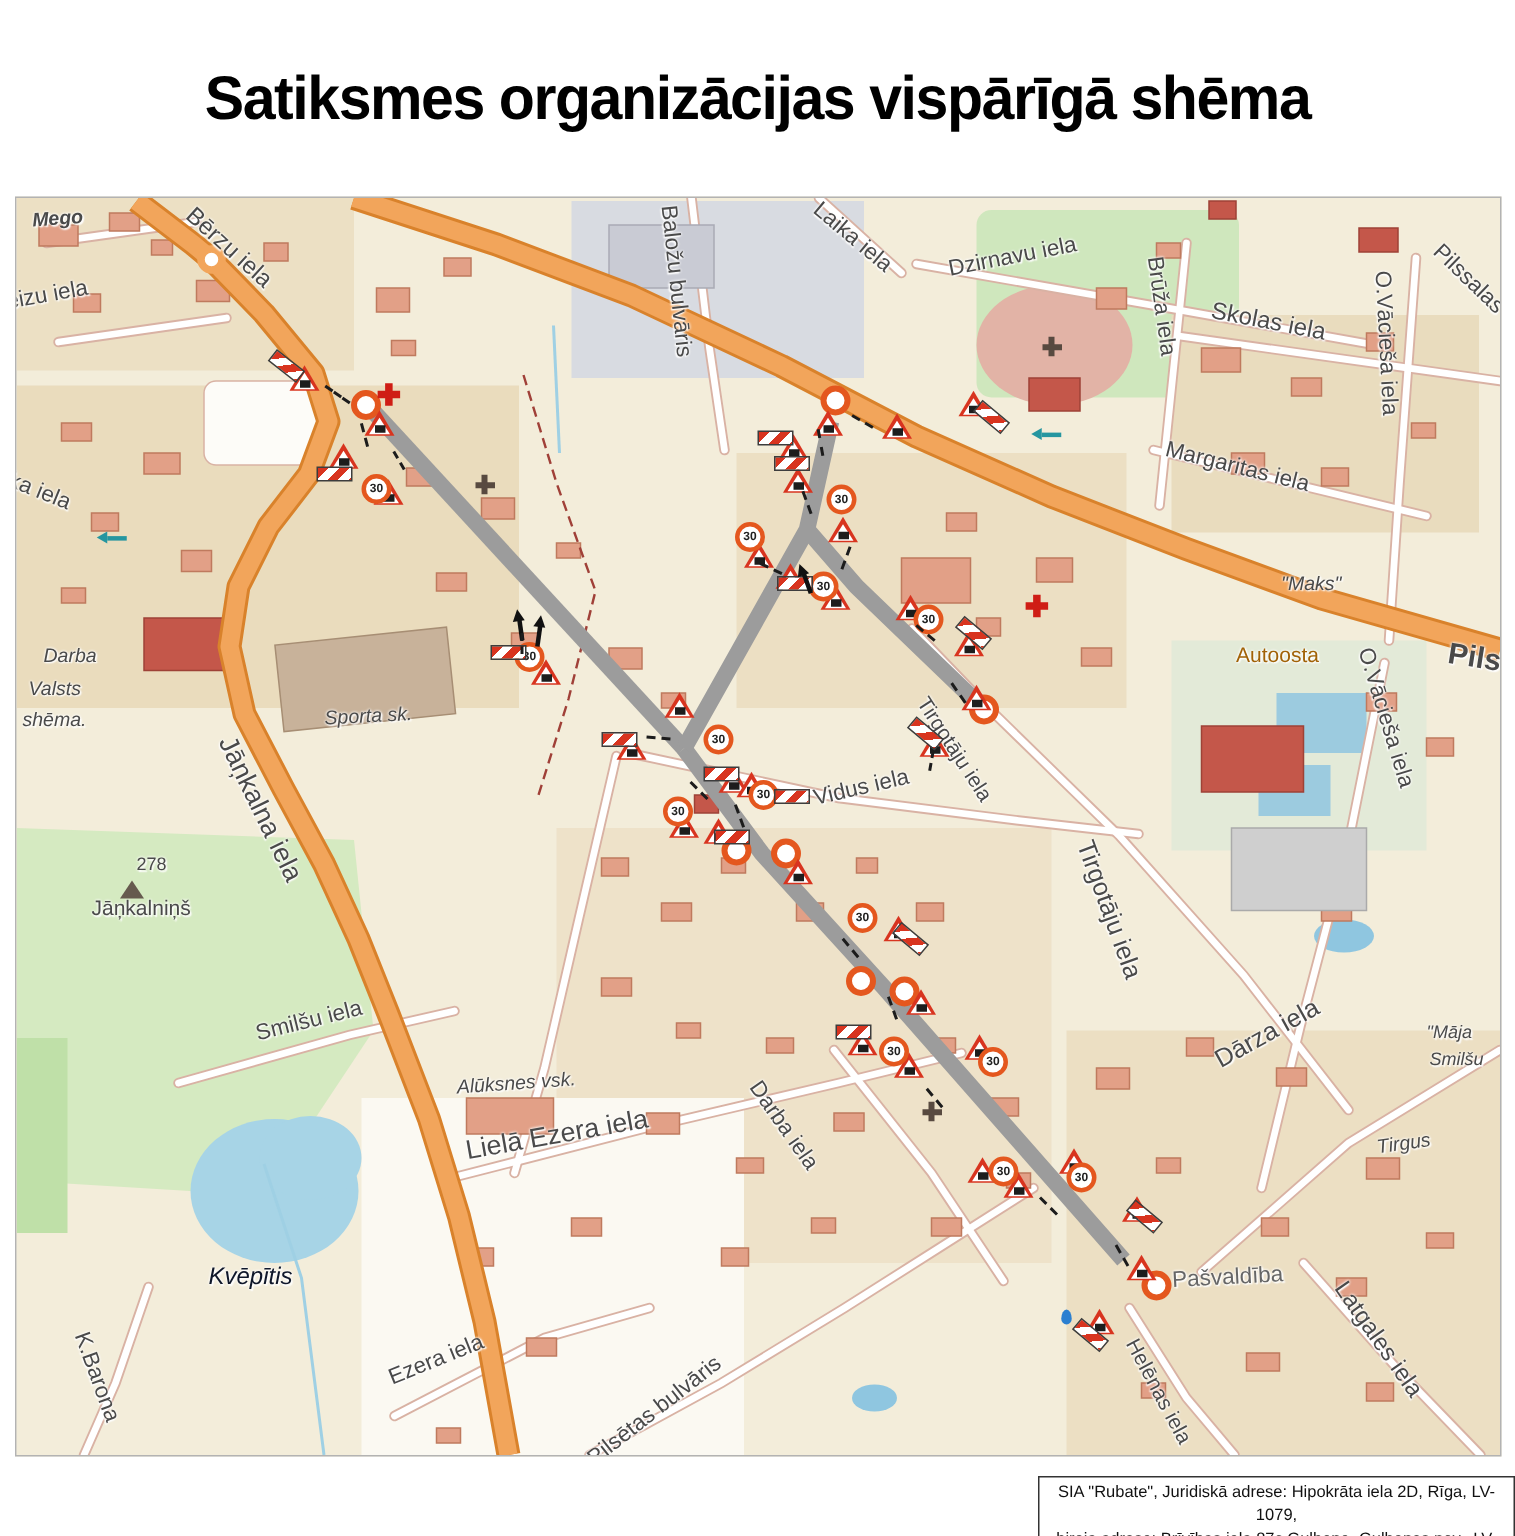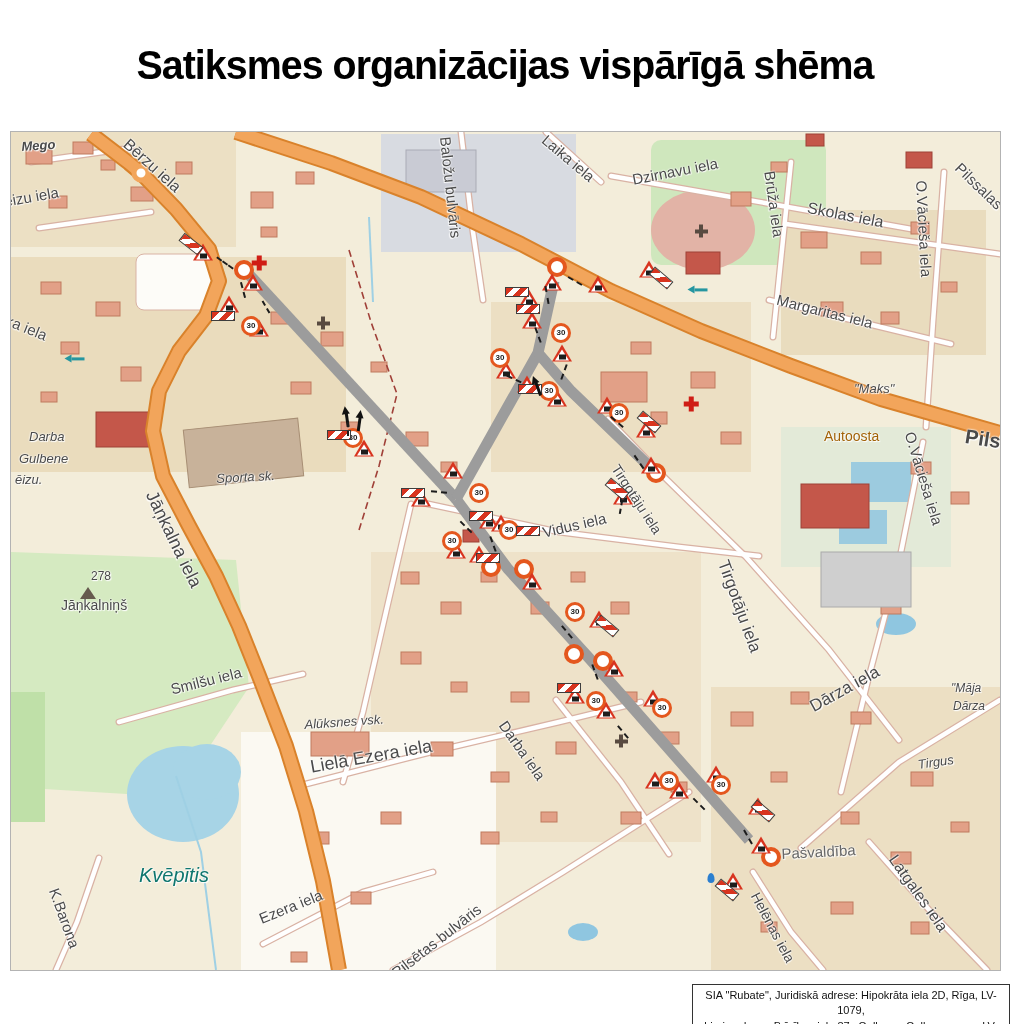--- a/index.html
+++ b/index.html
@@ -227,28 +227,28 @@
       <path d="M543,149 L527,221 L445,367"></path>
       <path d="M527,221 L560,259 L640,336"></path>
     </g>
   </svg>
   <div id="labels">
       <div class="lbl" style="left: 10px; top: 8px; font-size: 13px; transform: rotate(-4deg); font-style: italic; font-weight: bold;">Mego</div>
       <div class="lbl" style="left: 120px; top: 4px; font-size: 16px; transform: rotate(42deg);">Bērzu iela</div>
       <div class="lbl" style="left: -8px; top: 62px; font-size: 15px; transform: rotate(-10deg);">ēizu iela</div>
       <div class="lbl" style="left: -8px; top: 178px; font-size: 15px; transform: rotate(22deg);">lika iela</div>
       <div class="lbl" style="left: 18px; top: 298px; font-size: 13px; transform: rotate(0deg); font-style: italic;">Darba</div>
-      <div class="lbl" style="left: 8px; top: 320px; font-size: 13px; transform: rotate(0deg); font-style: italic;">Gulbene</div>
-      <div class="lbl" style="left: 4px; top: 341px; font-size: 13px; transform: rotate(0deg); font-style: italic;">ēizu.</div>
+      <div class="lbl" style="left: 8px; top: 320px; font-size: 13px; transform: rotate(0deg); font-style: italic;">Valsts</div>
+      <div class="lbl" style="left: 4px; top: 341px; font-size: 13px; transform: rotate(0deg); font-style: italic;">shēma.</div>
       <div class="lbl" style="left: 205px; top: 340px; font-size: 13px; transform: rotate(-3deg); font-style: italic;">Sporta sk.</div>
       <div class="lbl" style="left: 148px; top: 356px; font-size: 18px; transform: rotate(64deg);">Jāņkalna iela</div>
       <div class="lbl" style="left: 80px; top: 438px; font-size: 12px; transform: rotate(0deg);">278</div>
       <div class="lbl" style="left: 50px; top: 466px; font-size: 14px; transform: rotate(0deg);">Jāņkalniņš</div>
       <div class="lbl" style="left: 158px; top: 550px; font-size: 15px; transform: rotate(-14deg);">Smilšu iela</div>
-      <div class="lbl" style="left: 128px; top: 712px; font-size: 20px; transform: rotate(0deg); color: #0f766e; font-style: italic; margin-top: 21px;">Kvēpītis</div>
+      <div class="lbl" style="left: 128px; top: 712px; font-size: 16px; transform: rotate(0deg); color: #0f172a; font-style: italic;">Kvēpītis</div>
       <div class="lbl" style="left: 50px; top: 754px; font-size: 15px; transform: rotate(70deg);">K.Barona</div>
       <div class="lbl" style="left: 293px; top: 586px; font-size: 13px; transform: rotate(-4deg); font-style: italic;">Alūksnes vsk.</div>
       <div class="lbl" style="left: 298px; top: 626px; font-size: 18px; transform: rotate(-10deg);">Lielā Ezera iela</div>
       <div class="lbl" style="left: 498px; top: 586px; font-size: 15px; transform: rotate(55deg);">Darba iela</div>
       <div class="lbl" style="left: 246px; top: 780px; font-size: 15px; transform: rotate(-22deg);">Ezera iela</div>
       <div class="lbl" style="left: 378px; top: 836px; font-size: 15px; transform: rotate(-38deg);">Pilsētas bulvāris</div>
       <div class="lbl" style="left: 442px; top: 4px; font-size: 15px; transform: rotate(84deg);">Baložu bulvāris</div>
       <div class="lbl" style="left: 538px; top: 0px; font-size: 15px; transform: rotate(40deg);">Laika iela</div>
       <div class="lbl" style="left: 620px; top: 40px; font-size: 15px; transform: rotate(-11deg);">Dzirnavu iela</div>
       <div class="lbl" style="left: 766px; top: 38px; font-size: 15px; transform: rotate(82deg);">Brūža iela</div>
@@ -258,21 +258,21 @@
       <div class="lbl" style="left: 952px; top: 28px; font-size: 15px; transform: rotate(44deg);">Pilssalas iela</div>
       <div class="lbl" style="left: 843px; top: 250px; font-size: 13px; transform: rotate(0deg); font-style: italic;">"Maks"</div>
       <div class="lbl" style="left: 956px; top: 294px; font-size: 20px; transform: rotate(9deg); font-weight: bold;">Pils iela</div>
       <div class="lbl" style="left: 813px; top: 297px; font-size: 14px; transform: rotate(0deg); color: #a16207;">Autoosta</div>
       <div class="lbl" style="left: 530px; top: 393px; font-size: 15px; transform: rotate(-13deg);">Vidus iela</div>
       <div class="lbl" style="left: 610px; top: 330px; font-size: 14px; transform: rotate(57deg);">Tirgotāju iela</div>
       <div class="lbl" style="left: 720px; top: 426px; font-size: 17px; transform: rotate(70deg);">Tirgotāju iela</div>
       <div class="lbl" style="left: 906px; top: 298px; font-size: 15px; transform: rotate(73deg);">O.Vācieša iela</div>
       <div class="lbl" style="left: 796px; top: 568px; font-size: 17px; transform: rotate(-29deg);">Dārza iela</div>
       <div class="lbl" style="left: 940px; top: 550px; font-size: 12px; transform: rotate(0deg); font-style: italic;">"Māja</div>
-      <div class="lbl" style="left: 942px; top: 568px; font-size: 12px; transform: rotate(0deg); font-style: italic;">Dārza</div>
+      <div class="lbl" style="left: 942px; top: 568px; font-size: 12px; transform: rotate(0deg); font-style: italic;">Smilšu</div>
       <div class="lbl" style="left: 906px; top: 626px; font-size: 13px; transform: rotate(-8deg); font-style: italic;">Tirgus</div>
       <div class="lbl" style="left: 770px; top: 714px; font-size: 15px; transform: rotate(-3deg); color: rgb(102, 102, 102);">Pašvaldība</div>
       <div class="lbl" style="left: 750px; top: 758px; font-size: 14px; transform: rotate(62deg);">Helēnas iela</div>
       <div class="lbl" style="left: 888px; top: 720px; font-size: 16px; transform: rotate(55deg);">Latgales iela</div>
     </div>
   <div id="signs">
       <div class="sn sn-M" style="left: 233px; top: 138px; transform: translate(-50%, -50%) rotate(0deg);"></div>
       <div class="sn sn-M" style="left: 546px; top: 135px; transform: translate(-50%, -50%) rotate(0deg);"></div>
       <div class="sn sn-M" style="left: 480px; top: 435px; transform: translate(-50%, -50%) rotate(0deg);"></div>
       <div class="sn sn-M" style="left: 513px; top: 437px; transform: translate(-50%, -50%) rotate(0deg);"></div>

